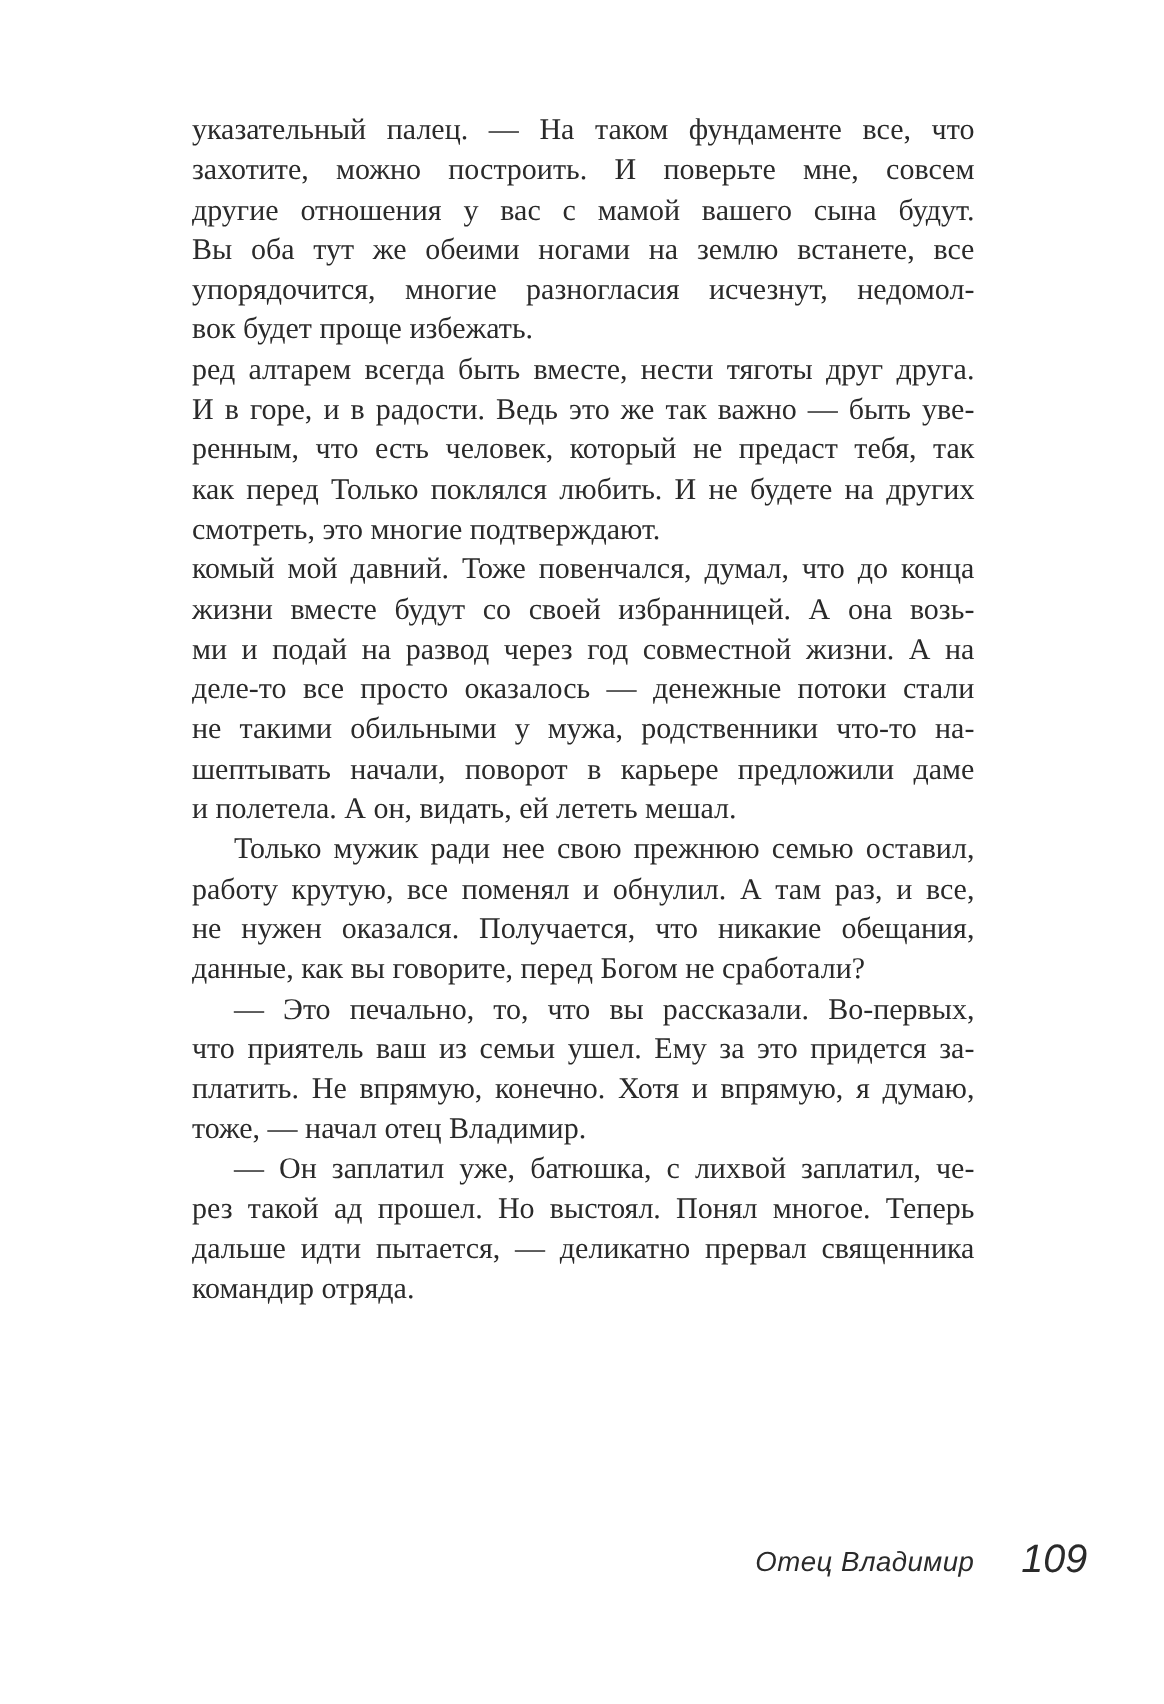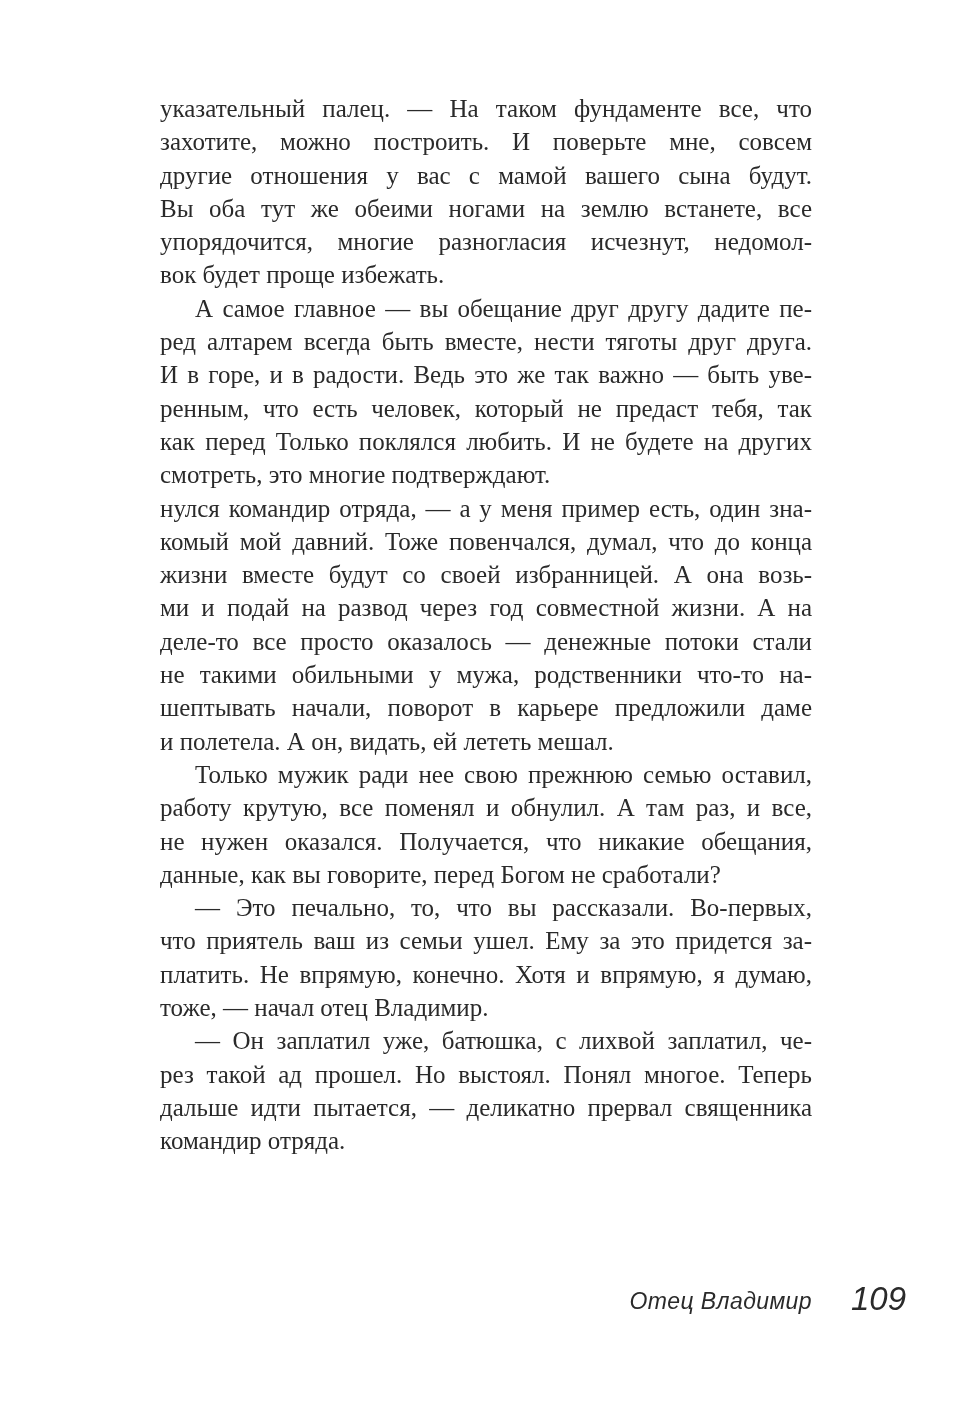--- a/index.html
+++ b/index.html
@@ -64,27 +64,25 @@
 <body>
 
 <div class="page">
   <div class="text-block">
       <div class="line">указательный палец. — На таком фундаменте все, что</div>
       <div class="line">захотите, можно построить. И поверьте мне, совсем</div>
       <div class="line">другие отношения у вас с мамой вашего сына будут.</div>
       <div class="line">Вы оба тут же обеими ногами на землю встанете, все</div>
       <div class="line">упорядочится, многие разногласия исчезнут, недомол-</div>
       <div class="line para-end">вок будет проще избежать.</div>
-      <div class="line indent">А самое главное — вы обещание друг другу дадите пе-</div>
       <div class="line">ред алтарем всегда быть вместе, нести тяготы друг друга.</div>
       <div class="line">И в горе, и в радости. Ведь это же так важно — быть уве-</div>
       <div class="line">ренным, что есть человек, который не предаст тебя, так</div>
       <div class="line">как перед Только поклялся любить. И не будете на других</div>
       <div class="line para-end">смотреть, это многие подтверждают.</div>
-      <div class="line">нулся командир отряда, — а у меня пример есть, один зна-</div>
       <div class="line">комый мой давний. Тоже повенчался, думал, что до конца</div>
       <div class="line">жизни вместе будут со своей избранницей. А она возь-</div>
       <div class="line">ми и подай на развод через год совместной жизни. А на</div>
       <div class="line">деле-то все просто оказалось — денежные потоки стали</div>
       <div class="line">не такими обильными у мужа, родственники что-то на-</div>
       <div class="line">шептывать начали, поворот в карьере предложили даме</div>
       <div class="line para-end">и полетела. А он, видать, ей лететь мешал.</div>
       <div class="line indent">Только мужик ради нее свою прежнюю семью оставил,</div>
       <div class="line">работу крутую, все поменял и обнулил. А там раз, и все,</div>
       <div class="line">не нужен оказался. Получается, что никакие обещания,</div>

